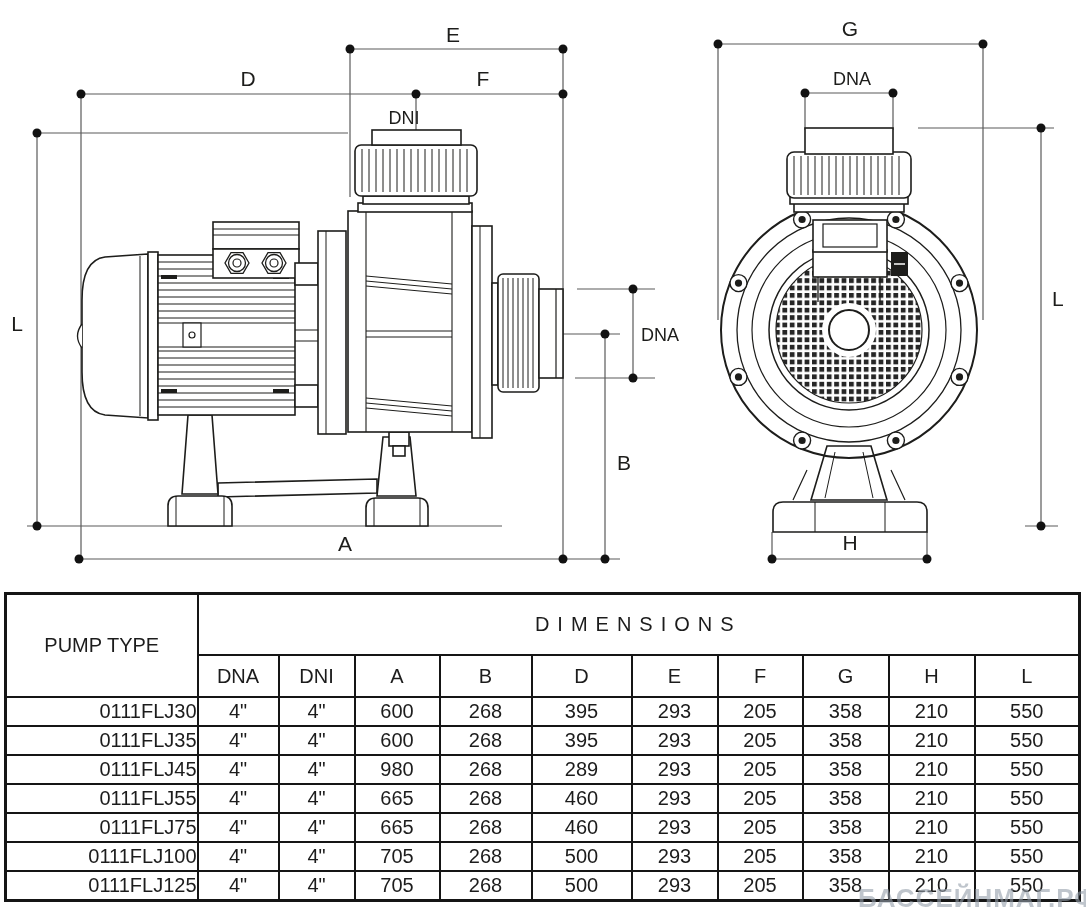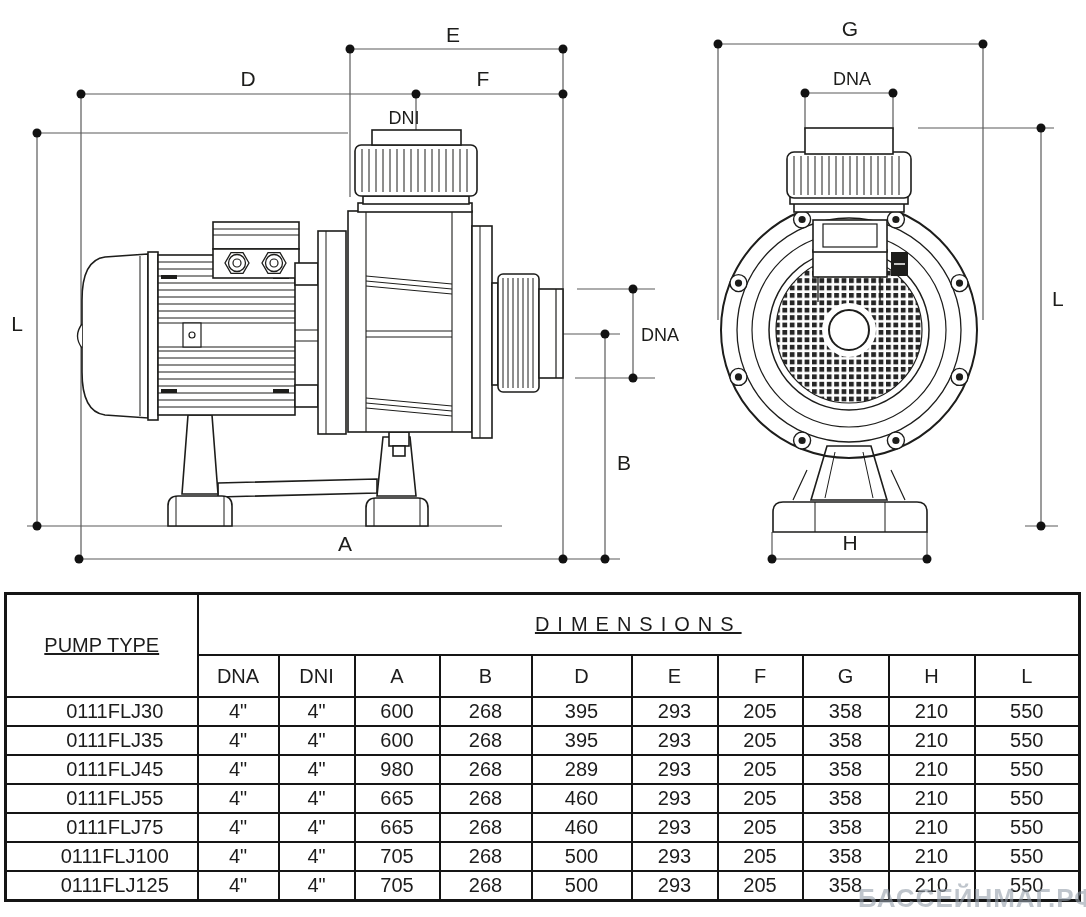--- a/index.html
+++ b/index.html
@@ -23,25 +23,25 @@
     position:absolute; left:4px; top:592px;
     border-collapse:collapse; table-layout:fixed;
     border:3px solid #151515;
   }
   table.dims th, table.dims td {
     border:2px solid #151515;
     text-align:center; vertical-align:middle;
     font-size:20px; font-weight:400; color:#1c1c1c;
     padding:0; overflow:hidden; white-space:nowrap;
   }
-  th.pump-type-h { font-size:20px;text-decoration:underline; }
-  th.dims-h { height:59px; font-size:21px; letter-spacing:8px;text-decoration:underline; }
+  th.pump-type-h { font-size:20px; }
+  th.dims-h { height:59px; font-size:21px; letter-spacing:8px; }
   tr.subhead th { height:40px; }
   tbody td { height:27px; }
-  tbody td.pump-type-cell { text-align:center; padding-left:26px; }
+  tbody td.pump-type-cell { text-align:right; padding-left:26px; }
 
   .watermark {
     position:absolute; left:858px; top:883px; z-index:5;
     font-size:26px; font-weight:700; letter-spacing:1px;
     color:rgba(148,158,170,0.60); white-space:nowrap;
     pointer-events:none;
   }
 </style>
 </head>
 <body>

